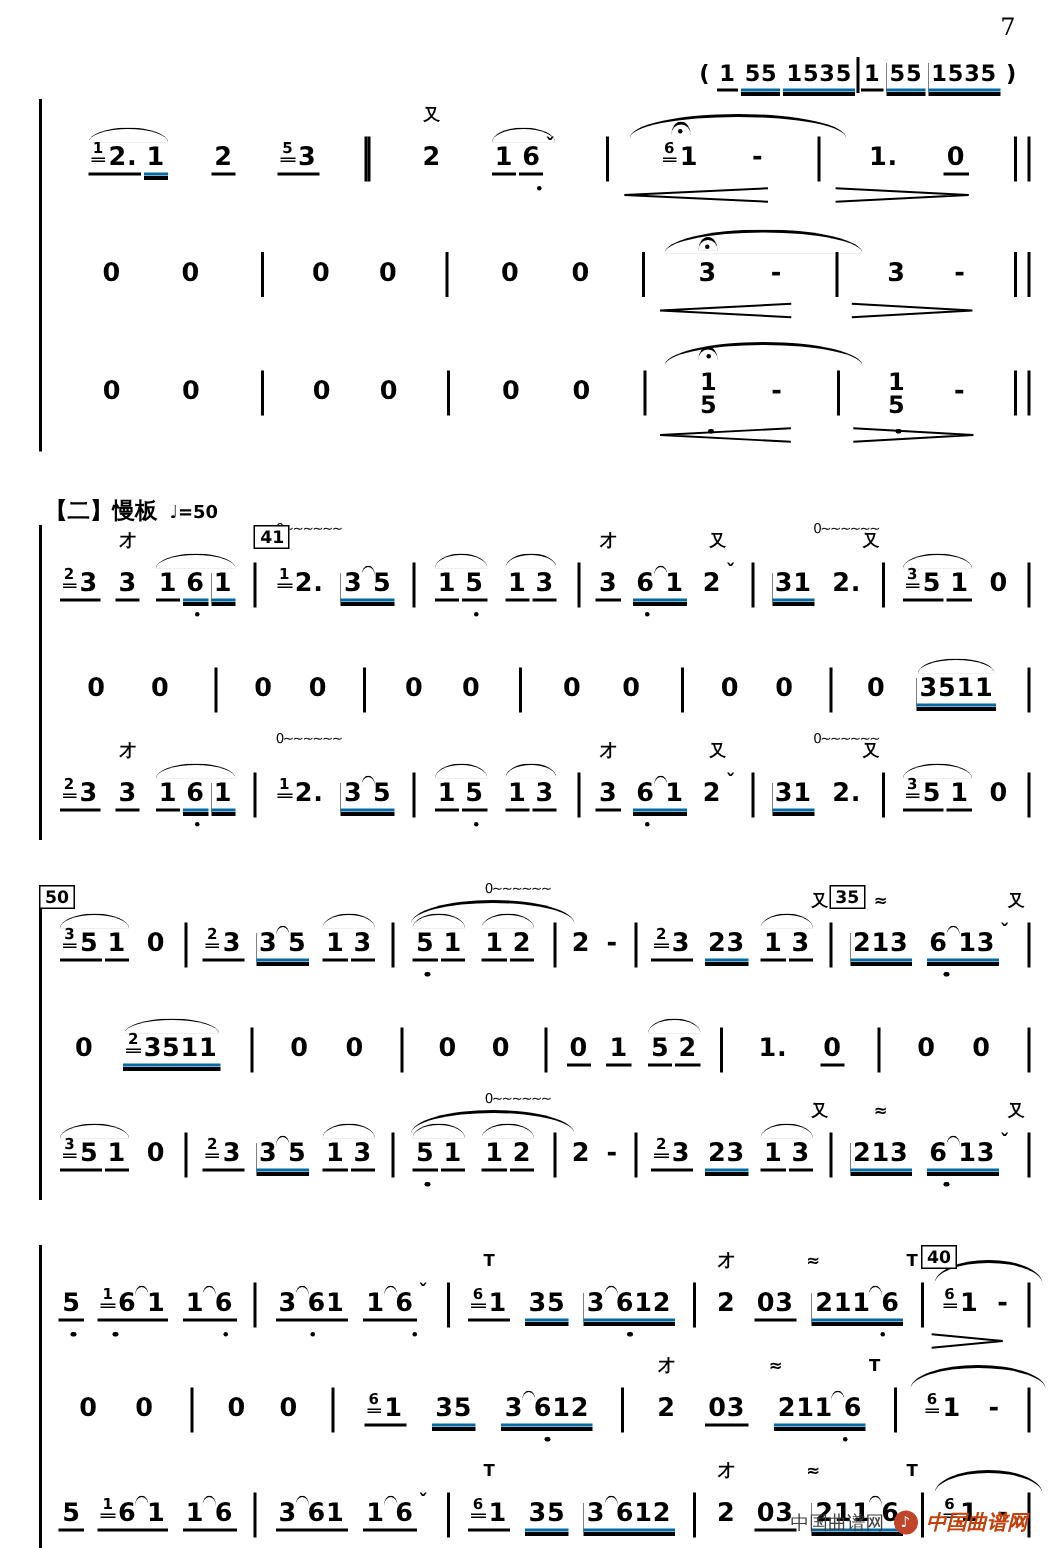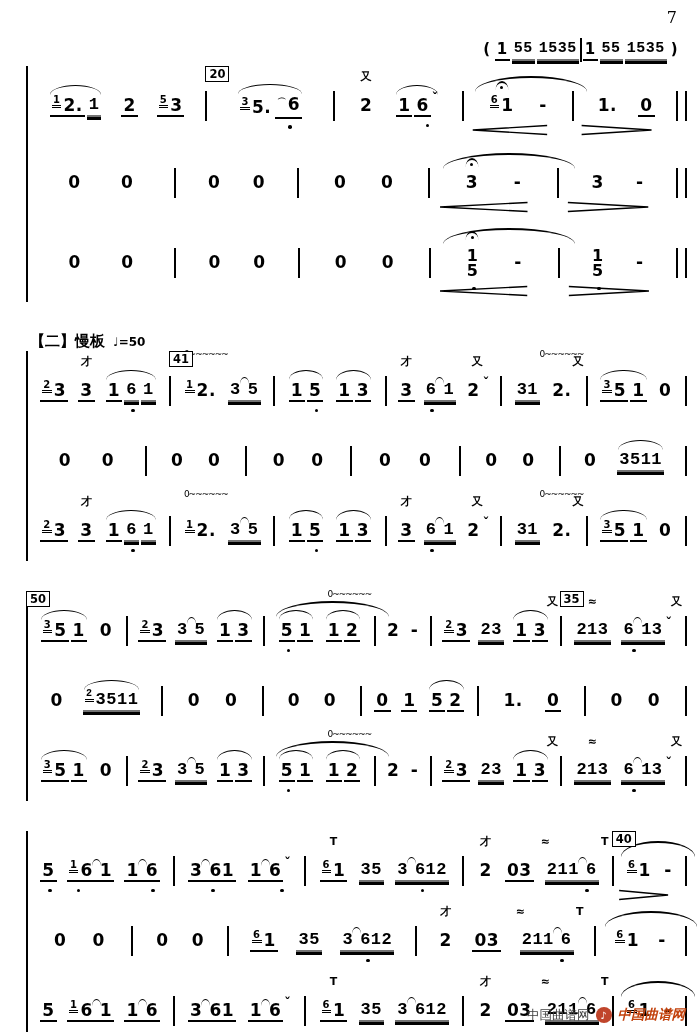--- a/index.html
+++ b/index.html
@@ -13,21 +13,21 @@
   .sys-1 .staffline{padding-bottom:22px;}
   .measure{position:relative;display:flex;align-items:center;justify-content:space-evenly;padding:0 3px;min-height:26px;}
   .bar{width:2px;height:30px;background:#000;flex:none;align-self:center;}
   .bar.final{width:7px;background:none;border-left:2px solid #000;border-right:2px solid #000;height:30px;}
   .tok{position:relative;display:inline-flex;align-items:flex-end;padding:0 1px;}
   .grp{position:relative;display:inline-flex;align-items:flex-end;padding:0 1px;}
   .body{font-weight:bold;font-size:17px;line-height:20px;display:inline-block;padding:0 2px;
         letter-spacing:.5px;white-space:nowrap;}
   .u0{border-bottom:2px solid transparent;}
   .u1{border-bottom:2px solid #000;}
-  .u2{border-bottom:2px solid #737373;box-shadow:0 3px 0 0 #000;font-family:Liberation Mono, monospace;}
+  .u2{border-bottom:2px solid #0369a1;box-shadow:0 3px 0 0 #000;}
   .grace{font-size:10px;font-weight:bold;position:relative;top:-8px;line-height:10px;
          border-bottom:3px double #000;margin-right:2px;padding:0 1px;}
   .pre{font-size:9px;position:relative;top:-5px;margin-right:1px;}
   .minitie{display:inline-block;width:9px;height:6px;border-top:1.6px solid #000;
            border-radius:50% 50% 0 0/100% 100% 0 0;position:relative;top:-10px;margin:0 -1px;}
   .arc{position:absolute;top:-10px;left:2px;right:2px;height:9px;border-top:1.8px solid #000;
        border-radius:50% 50% 0 0/100% 100% 0 0;pointer-events:none;}
   .ferm{position:absolute;top:-14px;left:50%;transform:translateX(-50%);width:13px;height:7px;
         border-top:2px solid #000;border-radius:50% 50% 0 0/100% 100% 0 0;}
   .ferm::after{content:"";position:absolute;left:50%;top:3px;width:3px;height:3px;background:#000;
@@ -104,33 +104,20 @@
                 <span class="arc"></span>
               </span>
               <span class="tok">
                 <span class="body u1">2</span>
               </span>
               <span class="tok">
                 <span class="body u1"><span class="grace">5</span>3</span>
               </span>
             </div>
             <span class="bar"></span>
-            <div class="measure" style="flex-grow: 2.3;">
-              <span class="mnum">20</span>
-              <span class="grp">
-                <span class="tok">
-                  <span class="body u0"><span class="grace">3</span>5.</span>
-                </span>
-                <span class="tok">
-                  <span class="body u1"><span class="pre">⌒</span>6</span>
-                  <span class="dot dm"></span>
-                </span>
-                <span class="arc"></span>
-              </span>
-            </div>
             <span class="bar"></span>
             <div class="measure" style="flex-grow: 2.5;">
               <span class="tok">
                 <span class="orn oc">又</span>
                 <span class="body u0">2</span>
               </span>
               <span class="grp">
                 <span class="tok">
                   <span class="body u1">1</span>
                 </span>

